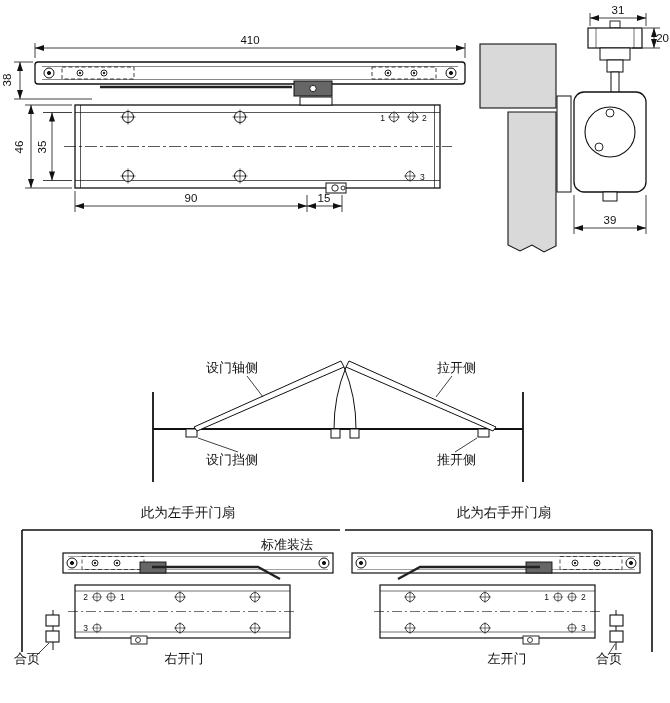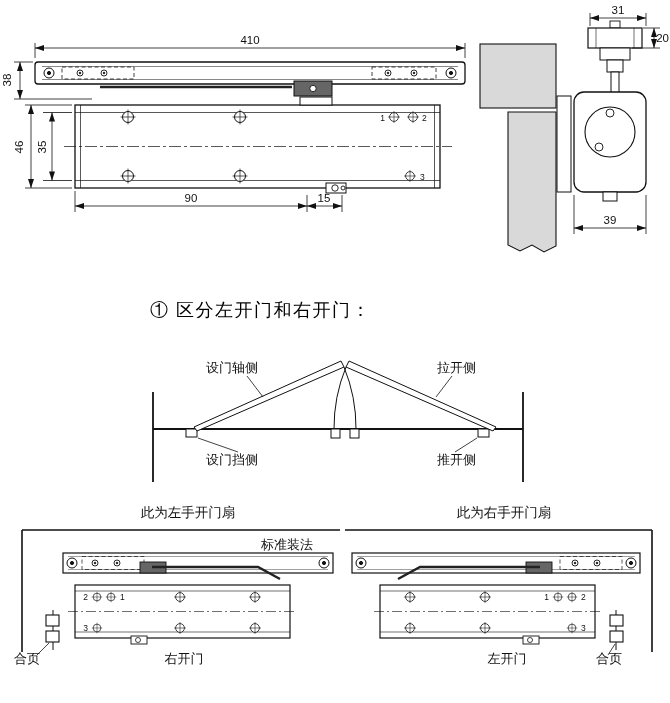--- a/index.html
+++ b/index.html
@@ -144,21 +144,20 @@
       <line x1="632" y1="48" x2="660" y2="48"></line>
       <line x1="654" y1="28" x2="654" y2="48" marker-start="url(#arw)" marker-end="url(#arw)"></line>
       <text class="dim" x="669" y="42" text-anchor="end">20</text>
       <line x1="574" y1="195" x2="574" y2="234"></line>
       <line x1="646" y1="195" x2="646" y2="234"></line>
       <line x1="574" y1="228" x2="646" y2="228" marker-start="url(#arw)" marker-end="url(#arw)"></line>
       <text class="dim" x="610" y="224" text-anchor="middle">39</text>
     </g>
   </svg>
 
-  <div class="section-title">① 区分左开门和右开门：</div>
 
   <svg id="svg-swing" width="670" height="160" viewBox="0 0 670 160">
     <g stroke="#111" fill="none">
       <line x1="153" y1="52" x2="153" y2="142" stroke-width="1.8"></line>
       <line x1="523" y1="52" x2="523" y2="142" stroke-width="1.8"></line>
       <line x1="153" y1="89" x2="523" y2="89" stroke-width="1.8"></line>
       <rect x="186" y="89" width="11" height="8" fill="#fff" stroke-width="1"></rect>
       <rect x="331" y="89" width="9" height="9" fill="#fff" stroke-width="1"></rect>
       <rect x="350" y="89" width="9" height="9" fill="#fff" stroke-width="1"></rect>
       <rect x="478" y="89" width="11" height="8" fill="#fff" stroke-width="1"></rect>

